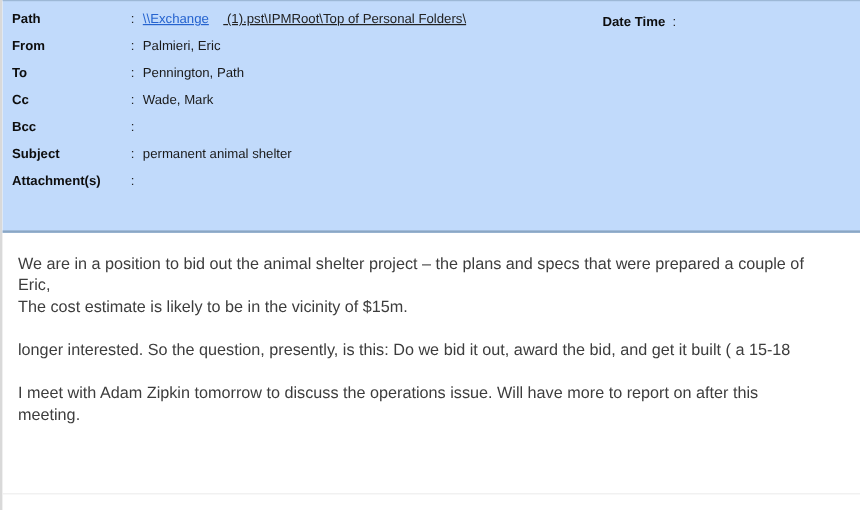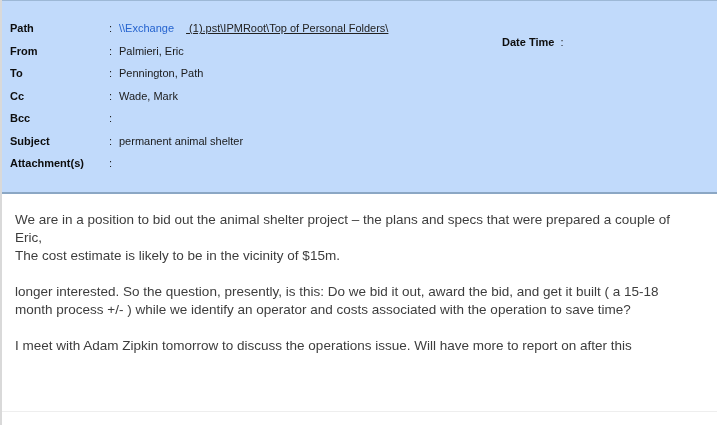--- a/index.html
+++ b/index.html
@@ -12,37 +12,37 @@
     border-left:2px solid #d9d9d9;
     font-family:"Liberation Sans", sans-serif;
   }
   
   .hdr{
     position:absolute;top:0;left:0;right:0;height:194px;
     background:#c1dafb;
     border-top:1px solid #9db8d6;
     border-bottom:2px solid #8ba7c4;
     box-sizing:border-box;
-    padding-top:16px;
+    padding-top:4px;
     font-size:11px;color:#111;
   }
   .hrow{
     display:flex;align-items:center;
     height:22.5px;
     padding-left:8px;
     position:relative;
     white-space:pre;
   }
   .hlabel{font-weight:bold;flex:0 0 99px;color:#0d0d0d;}
   .hcolon{flex:0 0 10px;color:#222;}
   .hvalue{color:#1a1a1a;}
-  .path-link{color:#2563cf;cursor:pointer;}
+  .path-link{color:#2563cf;text-decoration:underline;cursor:pointer;}
   .path-rest{color:#222;text-decoration:underline;margin-left:12px;}
   .datetime{
-    position:absolute;left:500px;top:14px;height:22.5px;
+    position:absolute;left:500px;top:3px;height:22.5px;
     display:flex;align-items:center;white-space:pre;text-align:center;
   }
   .dt-label{font-weight:bold;color:#0d0d0d;}
   .dt-colon{margin:0 6px;color:#222;}
   .dt-value{color:#1a1a1a;}
   
   .mailbody{
     position:absolute;top:196px;left:0;right:0;bottom:0;
     padding:15px 8px 0 13px;
     font-size:13.5px;line-height:18px;
@@ -114,24 +114,24 @@
   <div class="mailbody">
 
     <div class="para">
       <div class="line">We are in a position to bid out the animal shelter project – the plans and specs that were prepared a couple of</div>
       <div class="line">Eric,</div>
       <div class="line">The cost estimate is likely to be in the vicinity of $15m.</div>
     </div>
 
     <div class="para">
       <div class="line">longer interested. So the question, presently, is this: Do we bid it out, award the bid, and get it built ( a 15-18</div>
-      <div class="line">month process +/- ) while we identify an operator and costs associated with the operation to save time?</div>
     </div>
 
     <div class="para">
       <div class="line">I meet with Adam Zipkin tomorrow to discuss the operations issue. Will have more to report on after this</div>
+      <div class="line">meeting.</div>
     </div>
 
   </div>
 
   <div class="bottom-line"></div>
 
 </div>
 
 </body></html>

